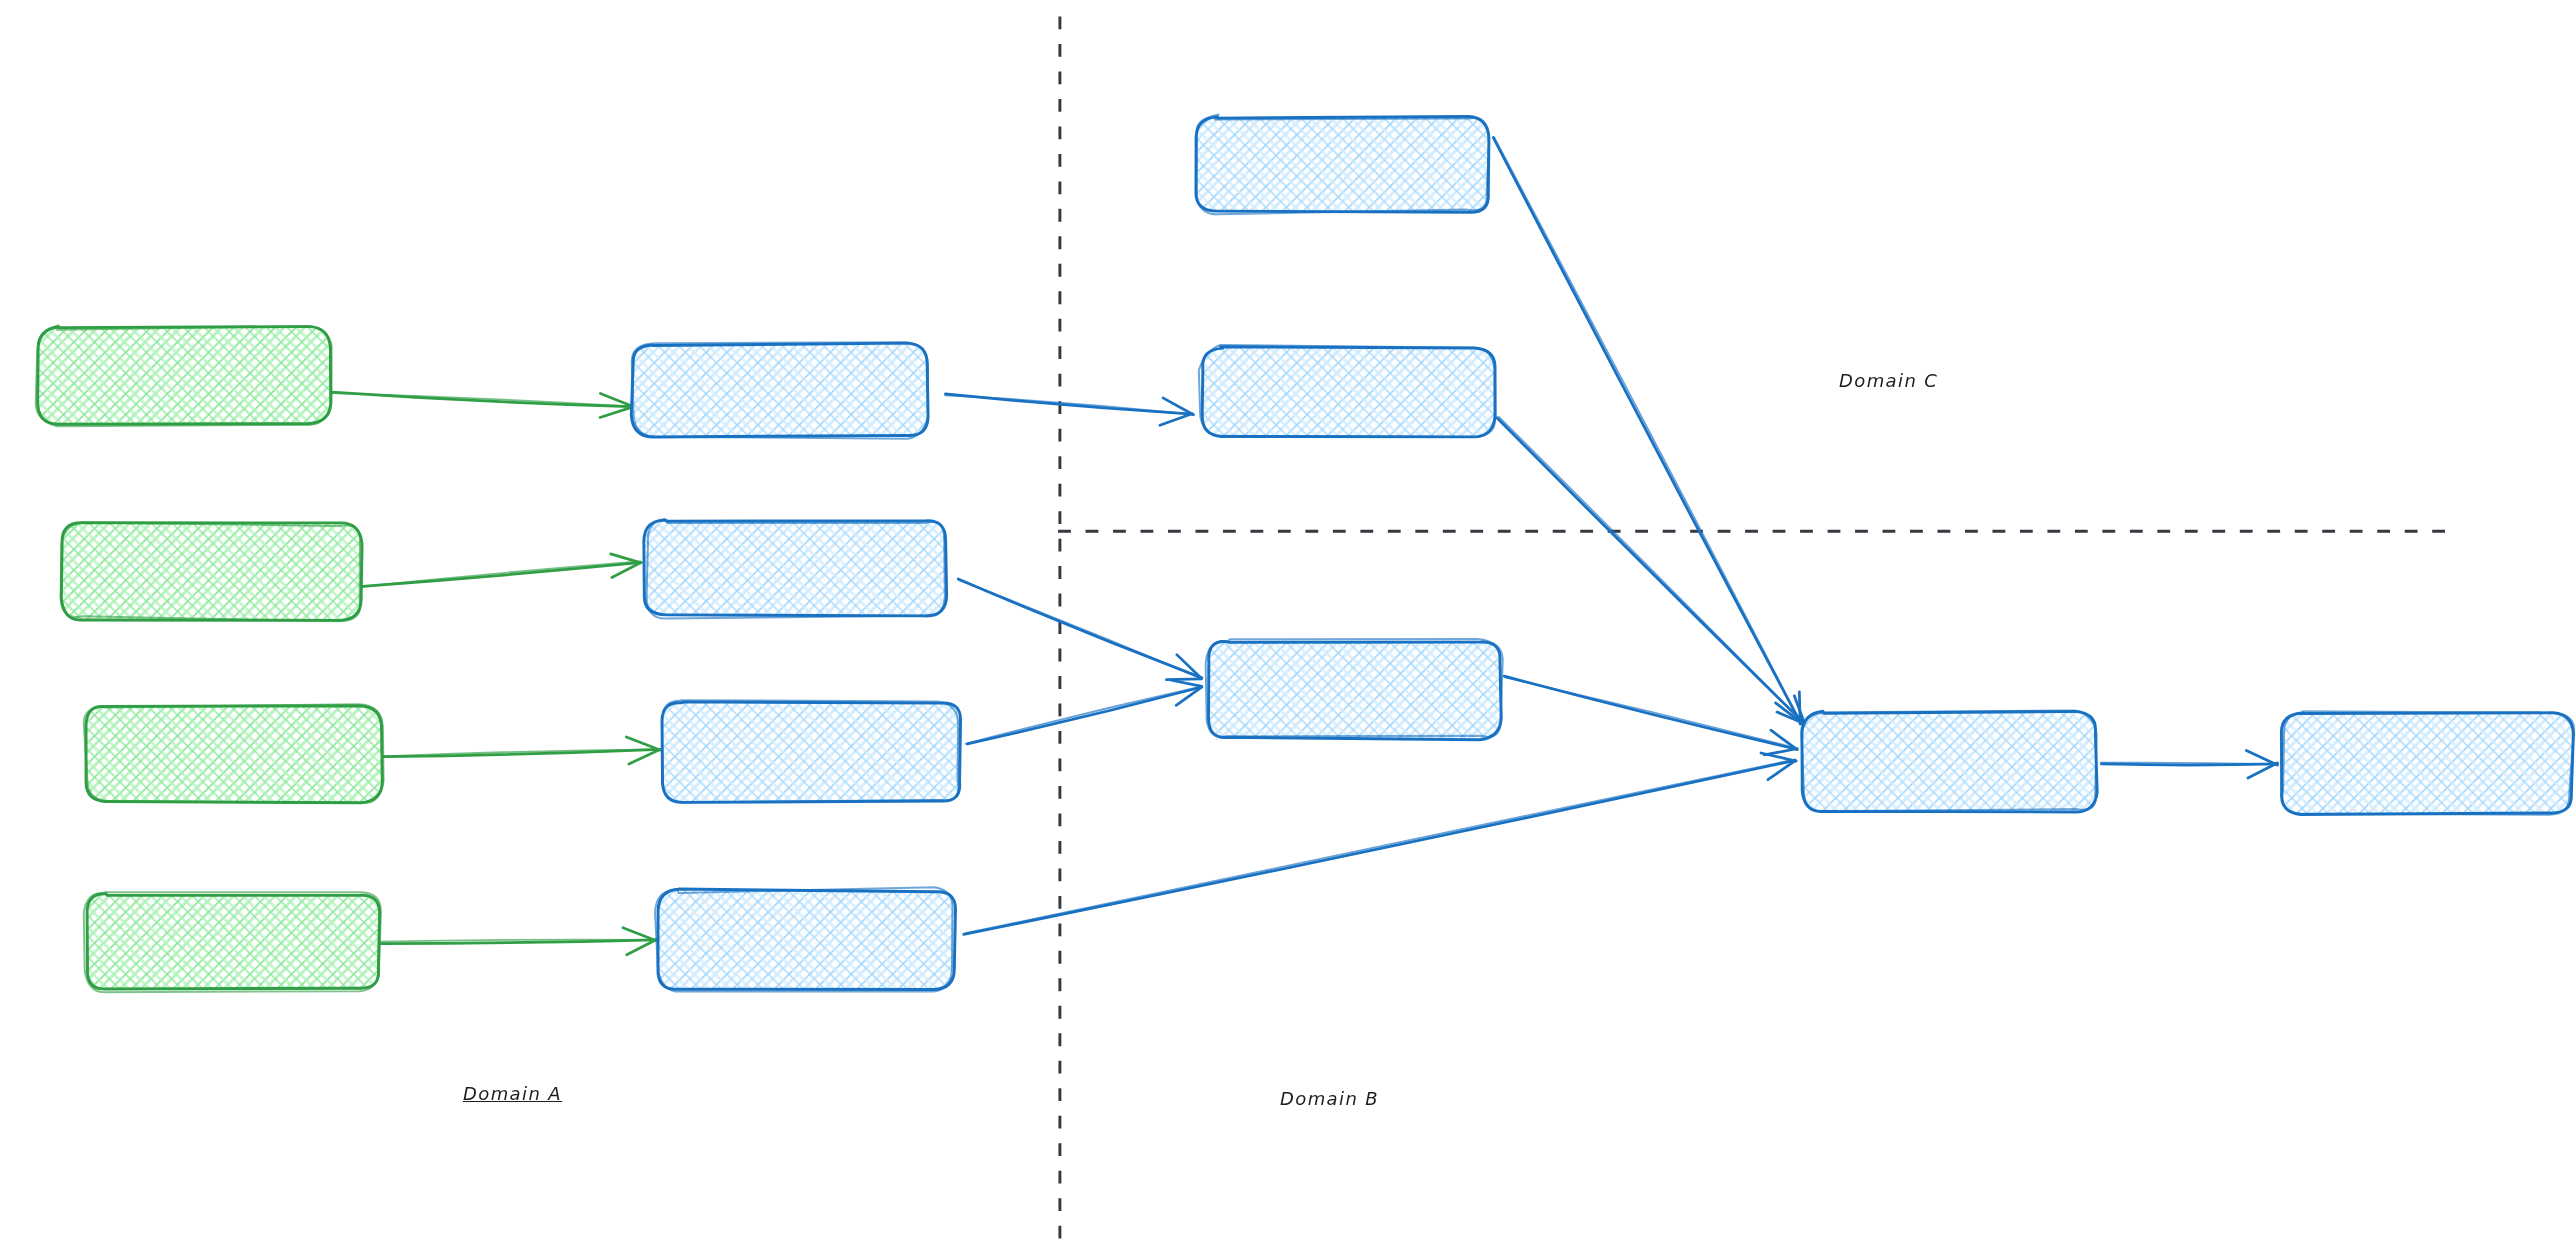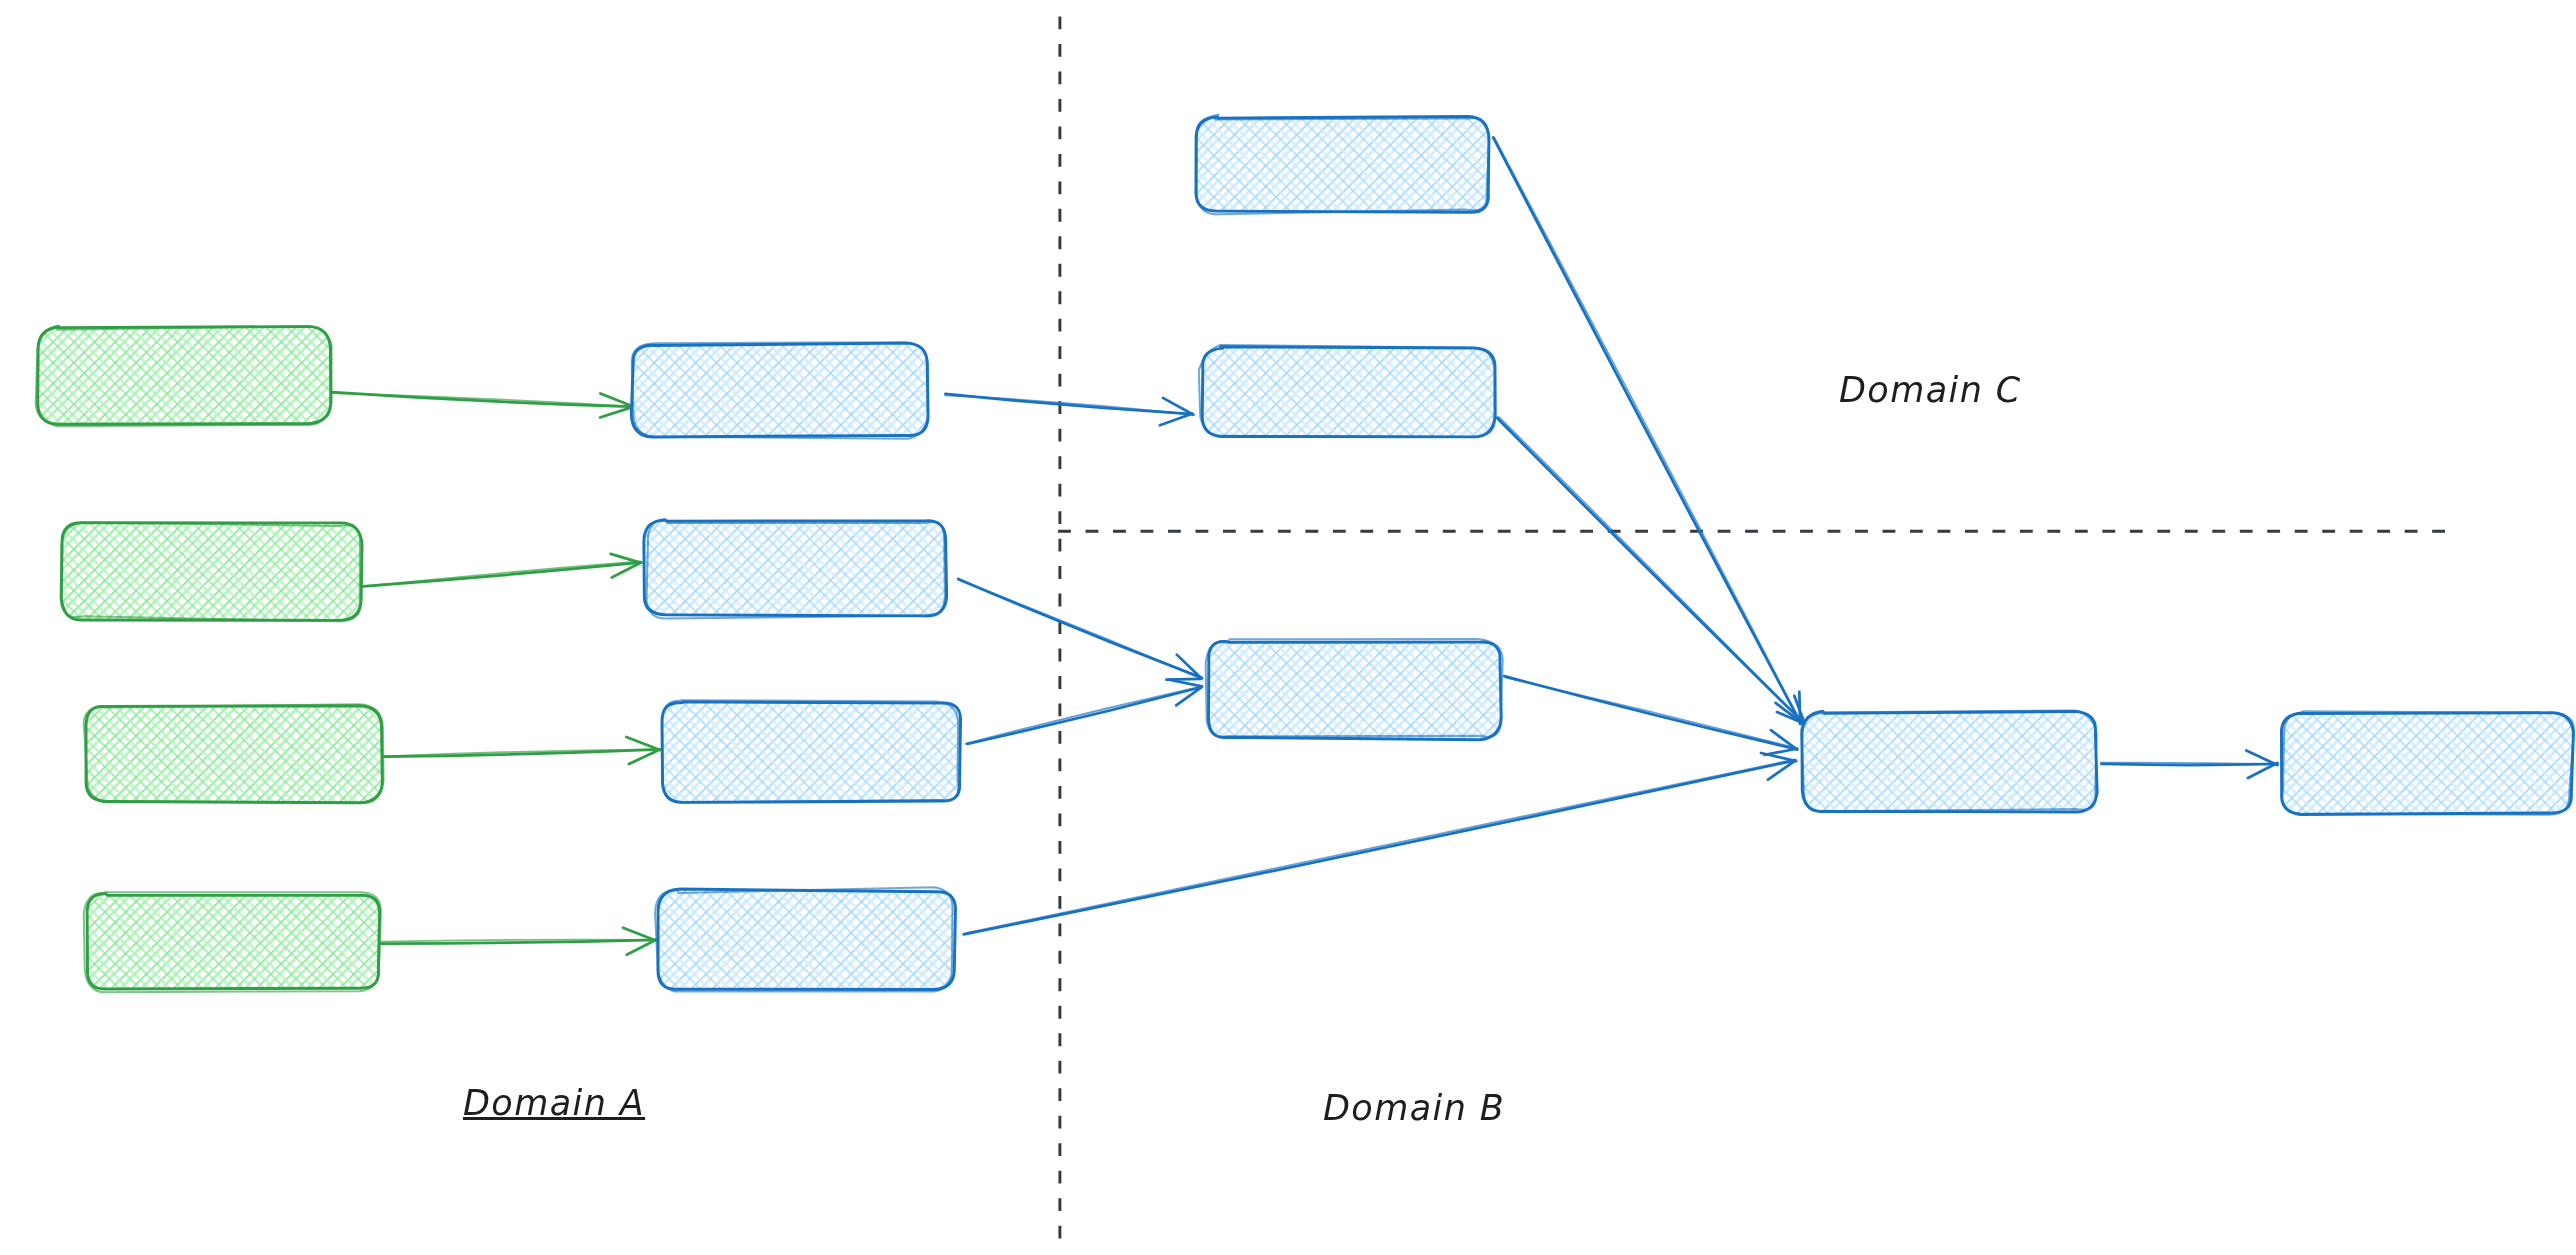--- a/index.html
+++ b/index.html
@@ -20,21 +20,21 @@
     left: 0;
     top: 0;
     width: 2576px;
     height: 1255px;
     overflow: visible;
   }
   .domain-label {
     position: absolute;
     color: #1e1e1e;
     font-family: "DejaVu Sans", sans-serif;
-    font-size: 35px;
+    font-size: 18px;
     font-style: italic;
     letter-spacing: 1.4px;
     white-space: nowrap;
     user-select: none;
   }
 </style>
 </head>
 <body>
 
 <div id="canvas">
@@ -280,17 +280,17 @@
             <rect x="2490" y="778" width="318" height="110" fill="url(#hatch-blue)" opacity="0.95"></rect>
             <rect x="2490" y="778" width="318" height="110" fill="url(#hatch-blue2)" opacity="0.75"></rect>
           </g>
           <path d="M 2511.353919279575 778.8442526690662 L 2786.4293949142098 778.1249926514923 Q 2807.7486428290604 778.8604595325887 2809.1588997527956 800.766439769417 L 2806.912606424093 866.5634813241661 Q 2807.9065250232816 887.7197952754796 2785.386335119605 887.4203781329095 L 2511.2670987591146 889.1174329794943 Q 2489.085610318184 886.6702925674617 2490.691271747649 865.8611724920571 L 2490.4977588325737 801.5762075684964 Q 2489.258369092643 779.5693495370448 2513.4935669481756 778.2798292212188 Z" fill="none" stroke="#1971c2" stroke-width="3.2" stroke-linecap="round" stroke-linejoin="round" opacity="1"></path>
           <path d="M 2514.3159669006245 776.4105239362456 L 2788.5602414067835 778.2328884567135 Q 2810.6636731011795 780.474002692569 2809.7371107086537 797.0075843929313 L 2804.616906207986 866.611110404972 Q 2806.1520982120187 888.8816224905662 2782.6813719591128 889.4655040902086 L 2511.0010166190564 887.9930971748196 Q 2486.880178741552 886.3250439510681 2492.1879138004033 862.8238788108341 L 2493.2828659115357 801.9866615404375 Q 2492.605858927965 780.9373334302567 2510.533260239847 779.0059935503639 Z" fill="none" stroke="#1971c2" stroke-width="2.2" stroke-linecap="round" stroke-linejoin="round" opacity="0.62"></path>
         </g>
       </g>
   </svg>
 
   <div class="domain-label" id="label-domain-a" style="left: 463px; top: 1083px; text-decoration: underline;">Domain A</div>
-  <div class="domain-label" id="label-domain-b" style="left: 1323px; top: 1088px;">Domain B</div>
+  <div class="domain-label" id="label-domain-b" style="left: 1280px; top: 1088px;">Domain B</div>
   <div class="domain-label" id="label-domain-c" style="left: 1839px; top: 370px;">Domain C</div>
 
 </div>
 
 
 </body></html>

